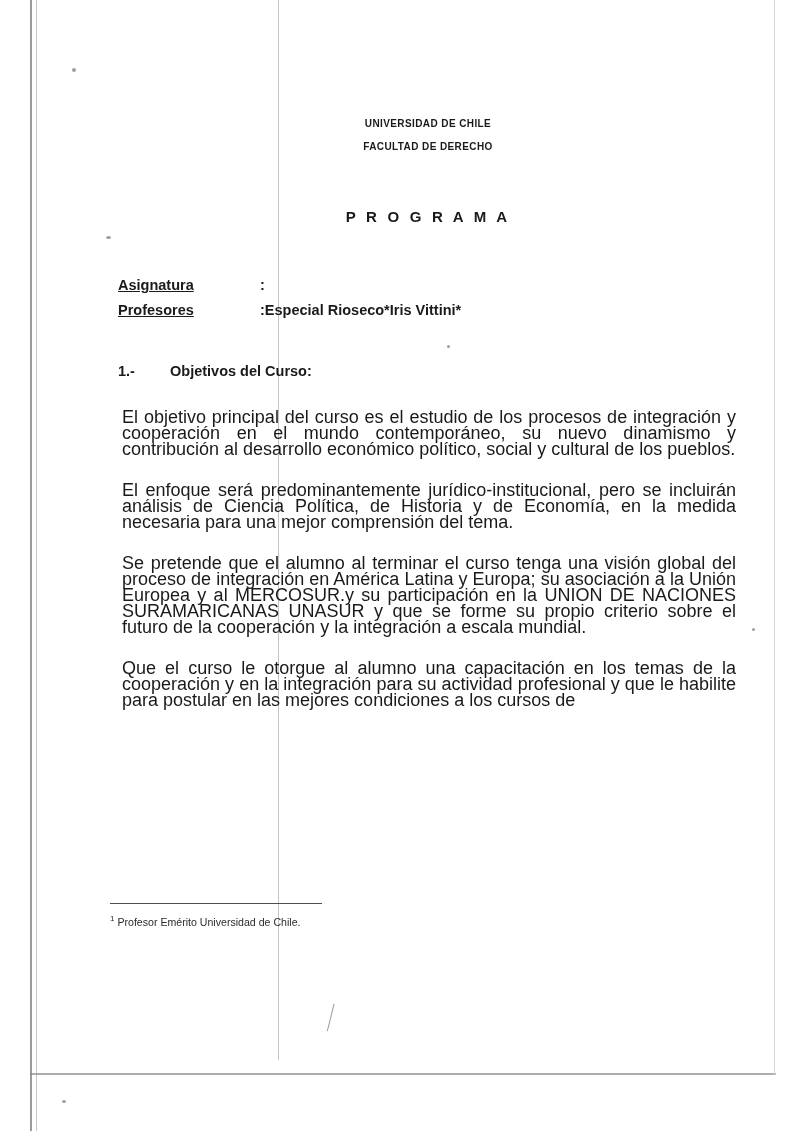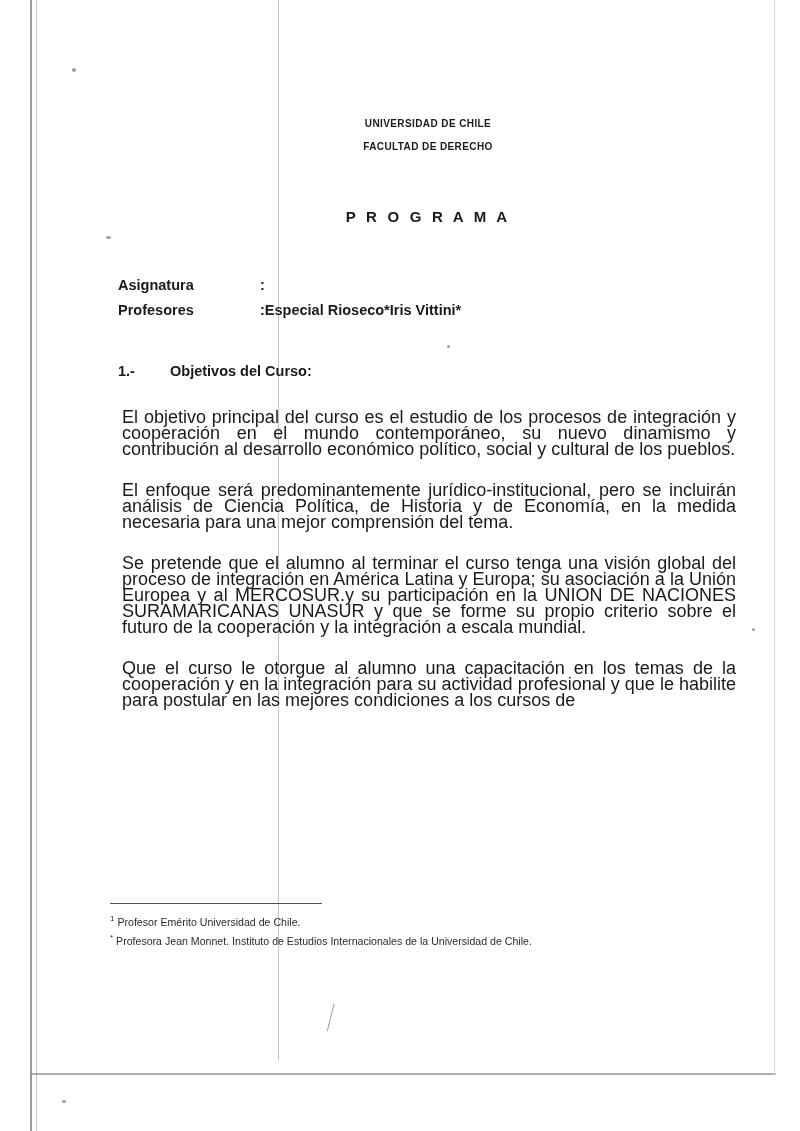--- a/index.html
+++ b/index.html
@@ -97,20 +97,21 @@
     font-size: 14.5px;
     font-weight: bold;
     line-height: 25px;
   }
   .meta-row {
     display: flex;
   }
   .meta-label {
     width: 142px;
     flex: none;
+    text-decoration: underline;
   }
 
   .section-title {
     margin-top: 40px;
     font-size: 14.5px;
     font-weight: bold;
   }
   .section-title .num { display: inline-block; width: 52px; }
 
   .para {
@@ -205,21 +206,17 @@
     <p class="para">Que el curso le otorgue al alumno una capacitación en los temas de la cooperación y en la integración para su actividad profesional y que le habilite para postular en las mejores condiciones a los cursos de</p>
 
   </div>
 
   <div class="footnotes">
     <div class="fn-rule"></div>
     <div class="fn">
       <span class="mark">1</span>
       <span>Profesor Emérito Universidad de Chile.</span>
     </div>
-    <div class="fn">
-      <span class="mark">*</span>
-      <span>Profesora Jean Monnet. Instituto de Estudios Internacionales de la Universidad de Chile.</span>
-    </div>
   </div>
 
   <div class="stray1"></div>
 
 </div>
 
 </body></html>

